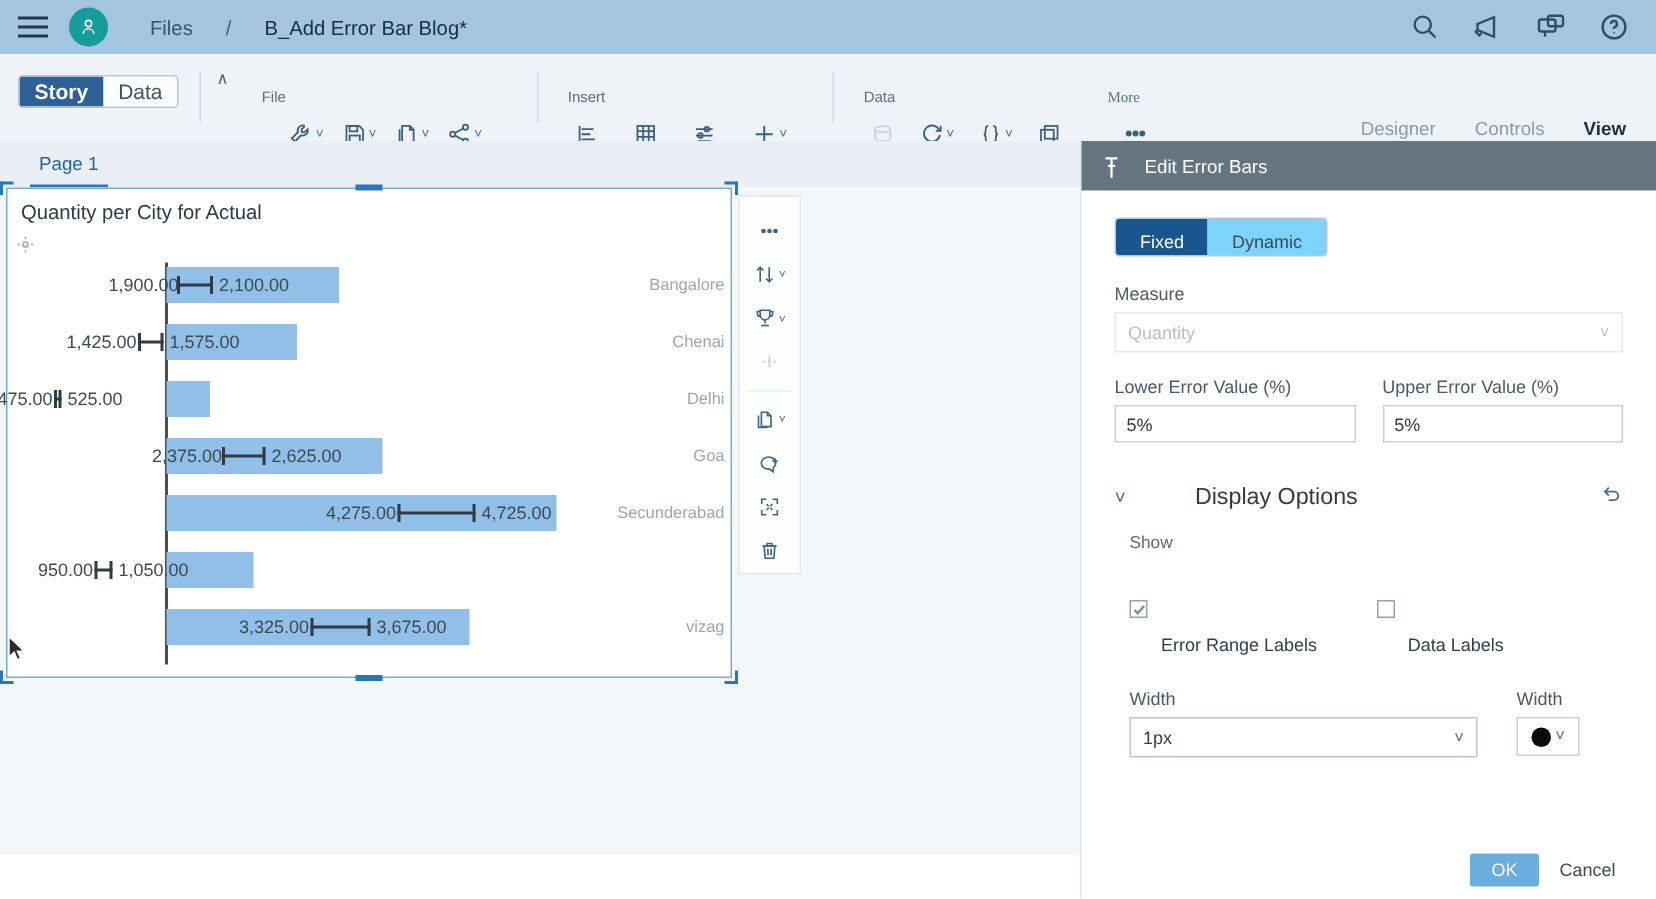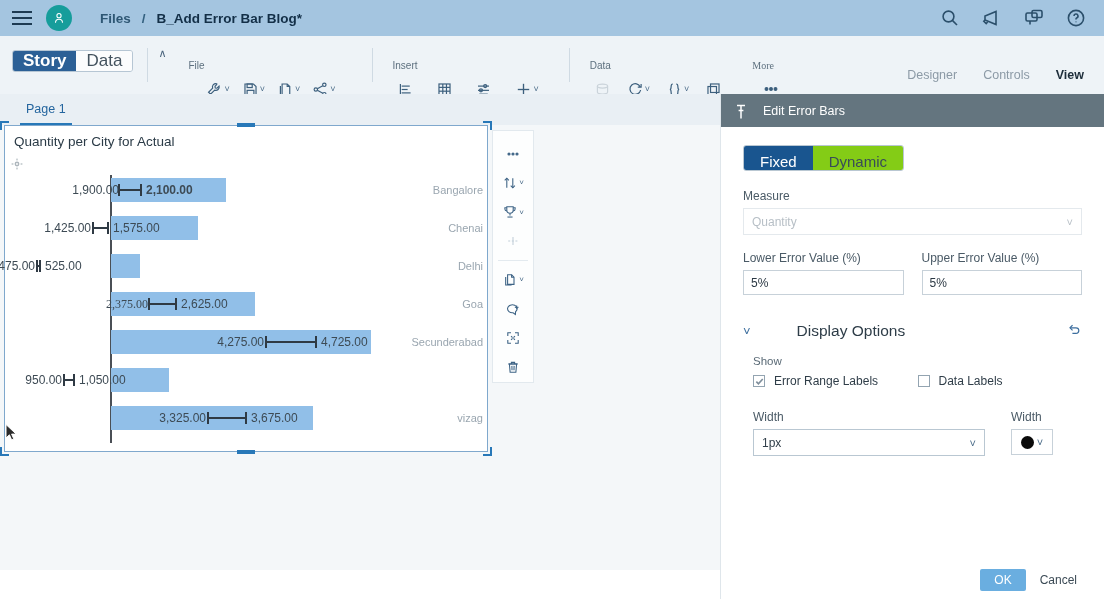--- a/index.html
+++ b/index.html
@@ -20,56 +20,56 @@
   .hamburger .bars{ width:20px; height:14px; position:relative;}
   .hamburger .bars i{ position:absolute; left:0; width:20px; height:2px; background:#1d3a52; display:block;}
   .hamburger .bars i:nth-child(1){top:0}
   .hamburger .bars i:nth-child(2){top:6px}
   .hamburger .bars i:nth-child(3){top:12px}
   .avatar{
     width:26px; height:26px; border-radius:50%; background:#169d9b;
     display:flex; align-items:center; justify-content:center; margin-left:2px; cursor:pointer;
   }
   .avatar svg{ width:14px; height:14px; }
-  .breadcrumb{ margin-left:28px; font-size:13.5px; color:#1c3f5c; display:flex; align-items:flex-end; gap:11px;font-weight:bold;}
+  .breadcrumb{ margin-left:28px; font-size:13.5px; color:#1c3f5c; display:flex; align-items:flex-end; gap:22px;}
   .breadcrumb .crumb-link{ color:#2e5774; cursor:pointer;}
   .breadcrumb .crumb-sep{ color:#33607f;}
   .breadcrumb .crumb-current{ color:#132f47;}
   .header-actions{ margin-left:auto; display:flex; align-items:center; gap:22px; padding-right:18px;}
   .header-actions .hicon{ cursor:pointer; display:flex; align-items:center; justify-content:center; width:20px; height:20px;}
   .header-actions svg{ stroke:#2b4f6b; fill:none; stroke-width:1.6;}
 
   
   .ribbon{
     position:absolute; left:0; top:36px; width:1104px; height:58px;
     background:#eef3f7; display:flex; align-items:flex-start;
   }
   .mode-toggle{
     margin:14px 0 0 12px; display:flex; height:22px; border-radius:3px; overflow:hidden;
     border:1px solid #b6c6d4;
   }
   .mode-toggle div{
-    font-size:17px; padding:0 10px; display:flex; align-items:center; cursor:pointer;
+    font-size:14px; padding:0 10px; display:flex; align-items:center; cursor:pointer;
   }
   .mode-toggle .mt-active{ background:#2c6096; color:#fff; font-weight:600;}
   .mode-toggle .mt-idle{ background:#fbfcfd; color:#43525e;}
   .ribbon-sep{ width:1px; height:34px; background:#cfdae3; margin:12px 0 0 14px;}
   .collapse-caret{ margin:12px 0 0 10px; cursor:pointer; color:#49637c; font-size:11px; line-height:1;}
   .rgroup{ margin-top:8px; position:relative; padding:0 4px;}
   .rgroup-title{ font-size:10px; color:#5d707f; padding-left:4px; height:14px;margin-top:16px;}
   .rgroup-items{ display:flex; align-items:center; gap:4px; height:30px; }
   .ricon{
     display:flex; align-items:center; gap:1px; padding:3px 4px; cursor:pointer; color:#3c5f7d;
   }
   .ricon svg{ stroke:#3c5f7d; fill:none; stroke-width:1.4;}
   .ricon.dis{ opacity:.35; cursor:default;}
   .ricon.dis svg{ stroke:#8a9aa6;}
   .caret{ font-size:9px; color:#4a6b88; line-height:1;}
   .ribbon-right{ margin-left:auto; display:flex; align-items:flex-end; gap:26px; padding:0 20px 0 0; height:58px;}
-  .ribbon-right span{ font-size:12.5px; padding-bottom:12px; cursor:pointer;}
+  .ribbon-right span{ font-size:12.5px; padding-bottom:1px; cursor:pointer;}
   .rr-idle{ color:#8c9aa6;}
   .rr-active{ color:#1d2d3a; font-weight:600;}
 
   
   .tabbar{
     position:absolute; left:0; top:94px; width:720px; height:31px;
     background:#e9eff4; display:flex; align-items:flex-end;
   }
   .page-tab{
     margin-left:20px; font-size:12.5px; color:#24659e; padding:0 6px 7px 6px;
@@ -137,23 +137,23 @@
   }
   .panel-header{
     height:33px; background:#64757f; display:flex; align-items:center; padding-left:14px; gap:16px;
   }
   .pin-icon{ width:12px; height:14px; cursor:pointer;}
   .pin-icon svg{ stroke:#ffffff; fill:none; stroke-width:1.5;}
   .panel-title{ color:#ffffff; font-size:12.5px;}
   .panel-body{ padding:18px 22px 0 22px;}
 
   .seg{ display:inline-flex; border:1px solid #b9c7d2; border-radius:3px; overflow:hidden; height:26px;}
-  .seg div{ font-size:15px; padding:15px 16px; display:flex; align-items:center; cursor:pointer;}
+  .seg div{ font-size:12px; padding:15px 16px; display:flex; align-items:center; cursor:pointer;}
   .seg .seg-on{ background:#19558f; color:#fff;}
-  .seg .seg-off{ background:#84cc16; color:#394b58;}
+  .seg .seg-off{ background:#7dd3fc; color:#394b58;}
 
   .field-label{ font-size:12px; color:#4a5a66; margin:18px 0 5px 0;}
   .select-box{
     height:27px; border:1px solid #e4e9ed; background:#ffffff; display:flex; align-items:center;
     padding:0 8px; font-size:12px; color:#b7bfc6; justify-content:space-between;
   }
   .select-box.enabled{ border-color:#b9c7d2; color:#32404b;}
   .sel-caret{ color:#b7bfc6; font-size:11px;}
   .select-box.enabled .sel-caret{ color:#4a6b88;}
 
@@ -169,21 +169,21 @@
   .sec-caret{ color:#3c6e9e; font-size:13px; margin-right:8px; cursor:pointer;}
   .sec-title{ font-size:15.5px; color:#2e3d48;padding-left:38px;}
   .reset-icon{ margin-left:auto; cursor:pointer; color:#3c6e9e;}
   .reset-icon svg{ stroke:#3c6e9e; fill:none; stroke-width:1.5;}
 
   .show-label{ font-size:11.5px; color:#5a6a76; margin:14px 0 7px 10px;}
   .check-row{ display:flex; margin-left:10px; gap:0;}
   .check-item{ display:flex; align-items:center; gap:9px; cursor:pointer; width:50%;}
   .cbox{ width:12px; height:12px; border:1px solid #93a4b1; background:#fff; display:flex; align-items:center; justify-content:center;}
   .cbox.checked svg{ stroke:#7e8e9b; fill:none; stroke-width:1.8;}
-  .check-text{ font-size:12px; color:#2f3d48;}
+  .check-text{ font-size:12px; color:#2f3d48;margin-top:48px;}
 
   .wc-row{ display:flex; margin-top:22px; margin-left:10px; align-items:flex-start;}
   .wc-width{ width:232px;}
   .wc-color{ margin-left:26px;}
   .color-swatch{
     width:42px; height:26px; border:1px solid #c7d1d9; background:#fff; display:flex;
     align-items:center; justify-content:center; gap:3px; cursor:pointer;
   }
   .dot{ width:13px; height:13px; border-radius:50%; background:#0a0a0a;}
 
@@ -425,21 +425,21 @@
 
       <div class="row" style="top:0px; width:484px;">
         <span class="cat-label">Bangalore</span>
         <span class="bar" style="width:115px;"></span>
         <span class="val-label" style="left:118px; transform:translateX(-100%); padding-right:4px;">1,900.00</span>
         <span class="err" style="left:113px; width:24px;">
           <i class="ebar"></i>
             <i class="cap cap-l"></i>
             <i class="cap cap-r"></i>
         </span>
-        <span class="val-label" style="left:141px;font-weight:bold;">2,100.00</span>
+        <span class="val-label" style="left:141px;">2,100.00</span>
       </div>
 
       <div class="row" style="top:38px; width:484px;">
         <span class="cat-label">Chenai</span>
         <span class="bar" style="width:87px;"></span>
         <span class="val-label" style="left:90px; transform:translateX(-100%); padding-right:4px;">1,425.00</span>
         <span class="err" style="left:87px; width:17px;">
           <i class="ebar"></i>
             <i class="cap cap-l"></i>
             <i class="cap cap-r"></i>
@@ -455,21 +455,21 @@
           <i class="ebar"></i>
             <i class="cap cap-l"></i>
             <i class="cap cap-r"></i>
         </span>
         <span class="val-label" style="left:40px;">525.00</span>
       </div>
 
       <div class="row" style="top:114px; width:484px;">
         <span class="cat-label">Goa</span>
         <span class="bar" style="width:144px;"></span>
-        <span class="val-label" style="left:147px; transform:translateX(-100%); padding-right:4px;font-family:Liberation Serif, serif;">2,375.00</span>
+        <span class="val-label" style="left:147px; transform:translateX(-100%); padding-right:4px;">2,375.00</span>
         <span class="err" style="left:143px; width:29px;">
           <i class="ebar"></i>
             <i class="cap cap-l"></i>
             <i class="cap cap-r"></i>
         </span>
         <span class="val-label" style="left:176px;">2,625.00</span>
       </div>
 
       <div class="row" style="top:152px; width:484px;">
         <span class="cat-label">Secunderabad</span>

